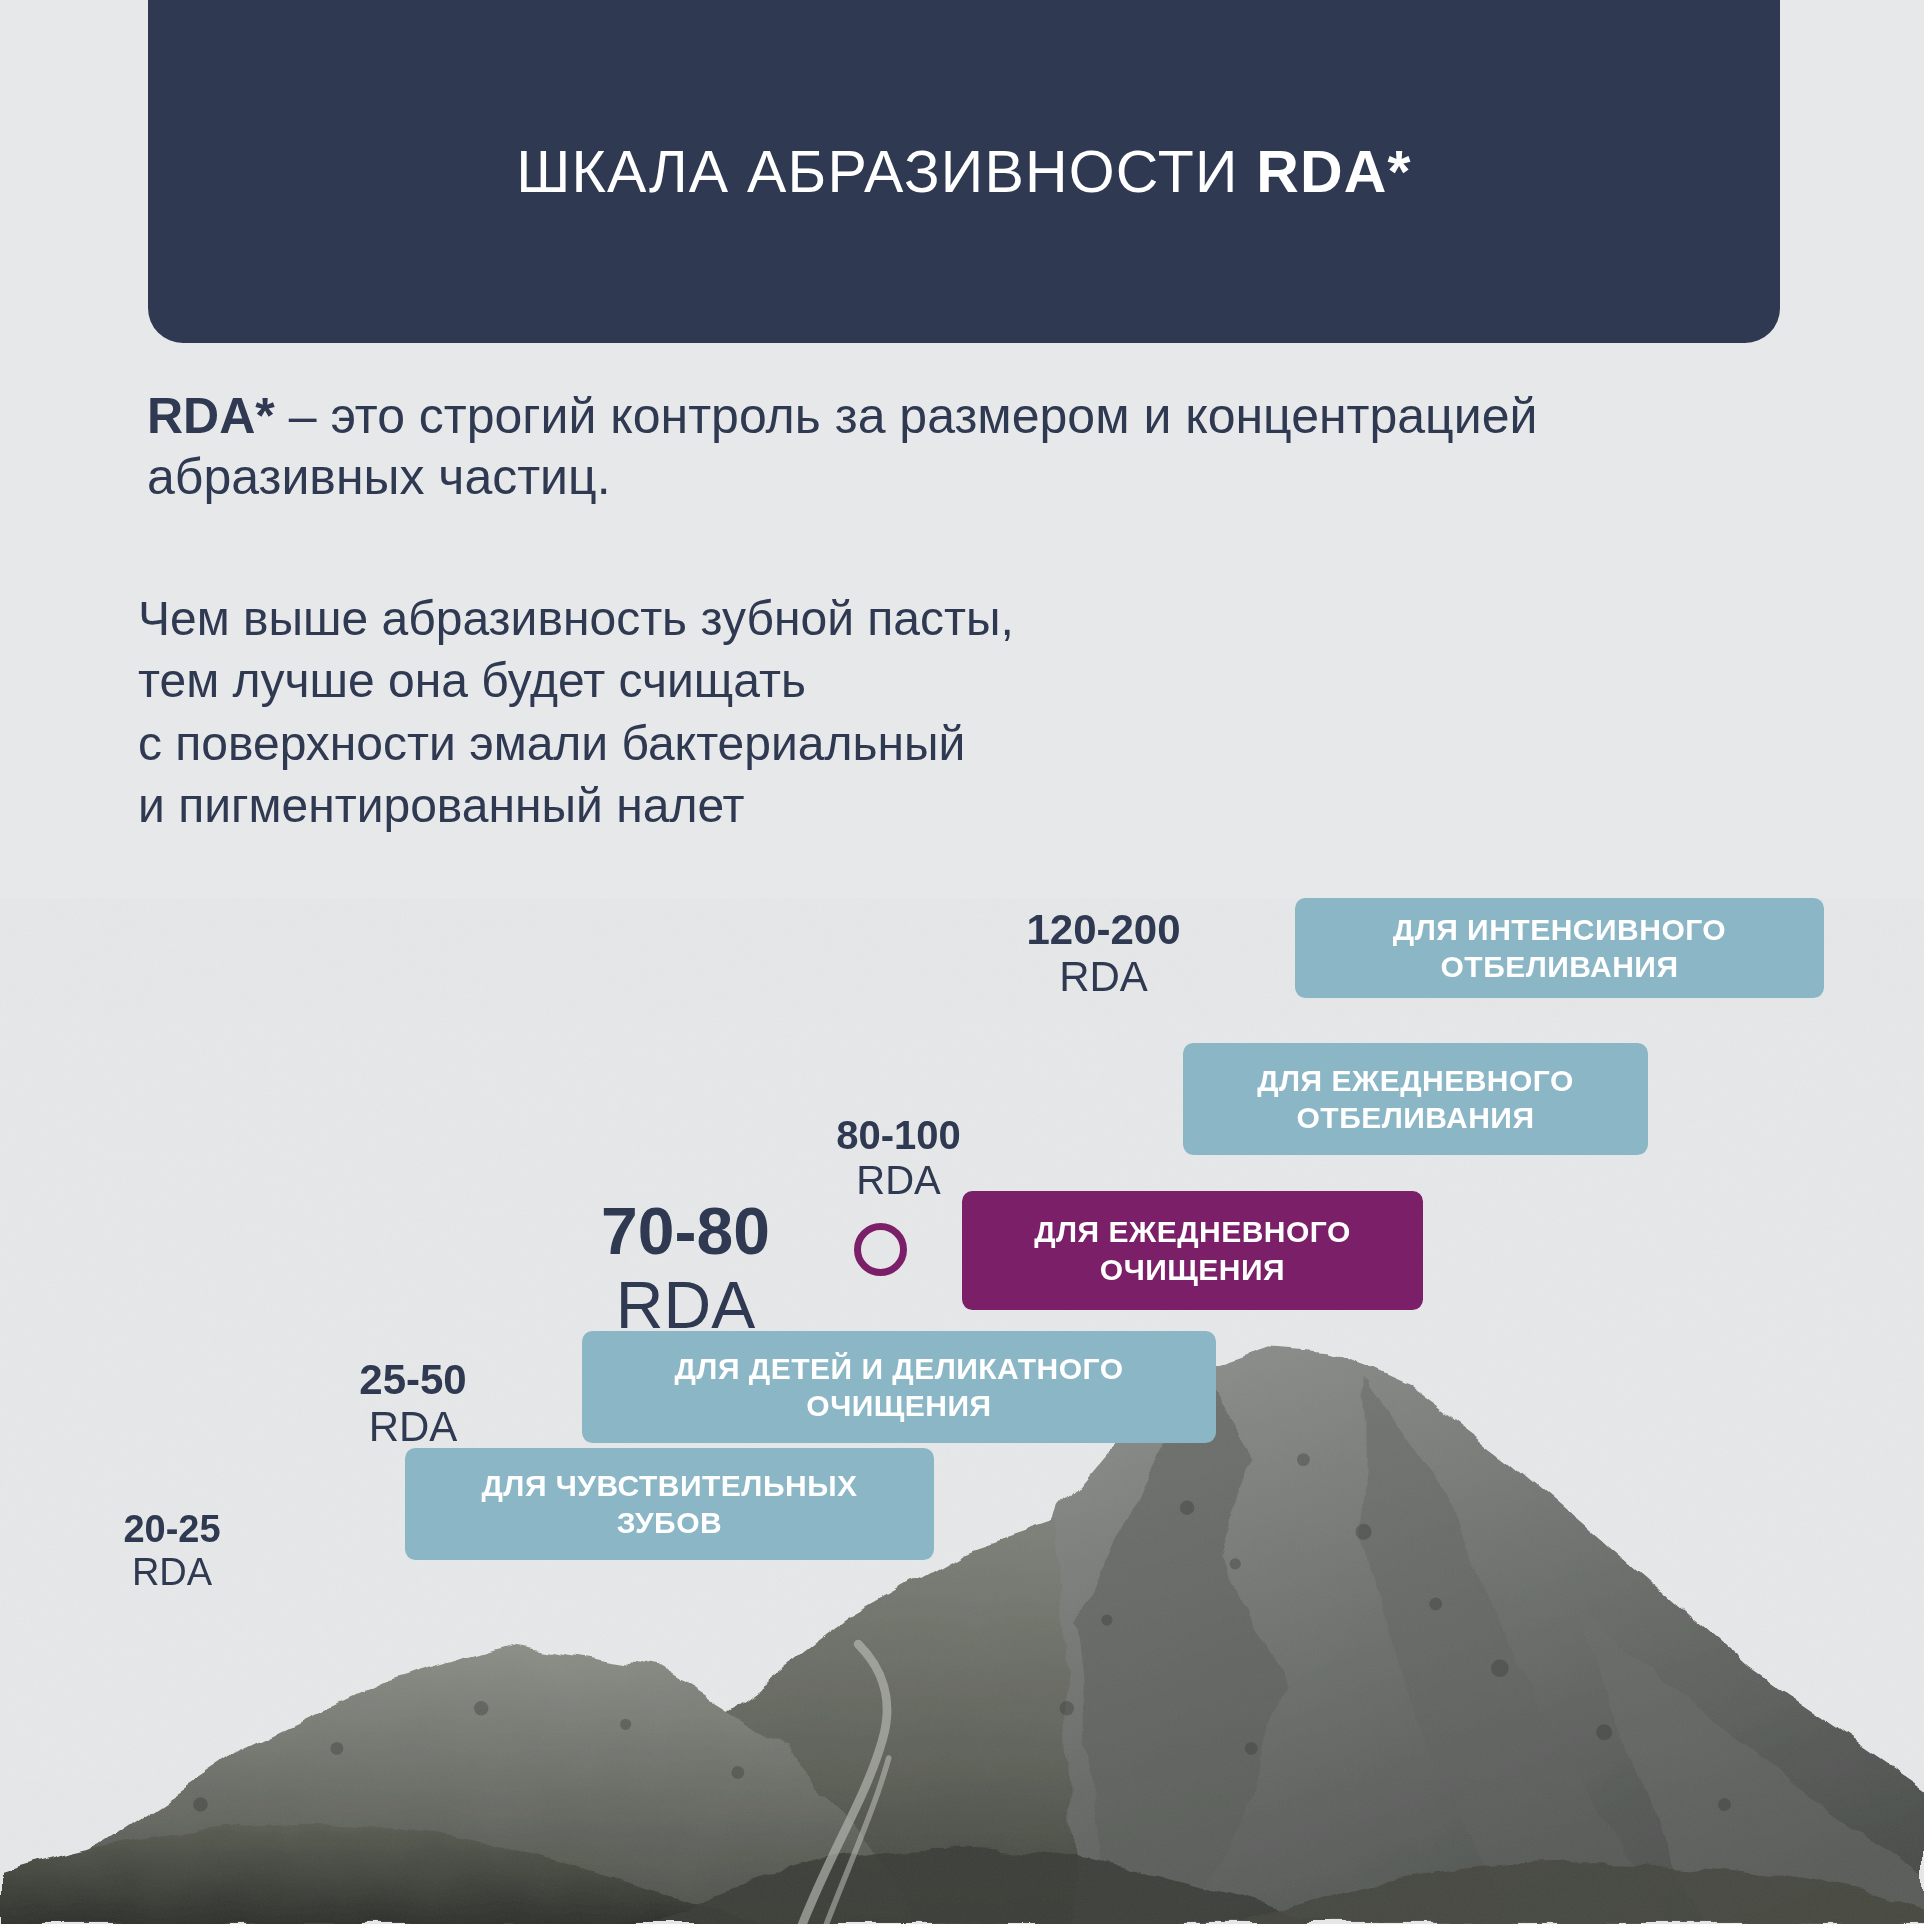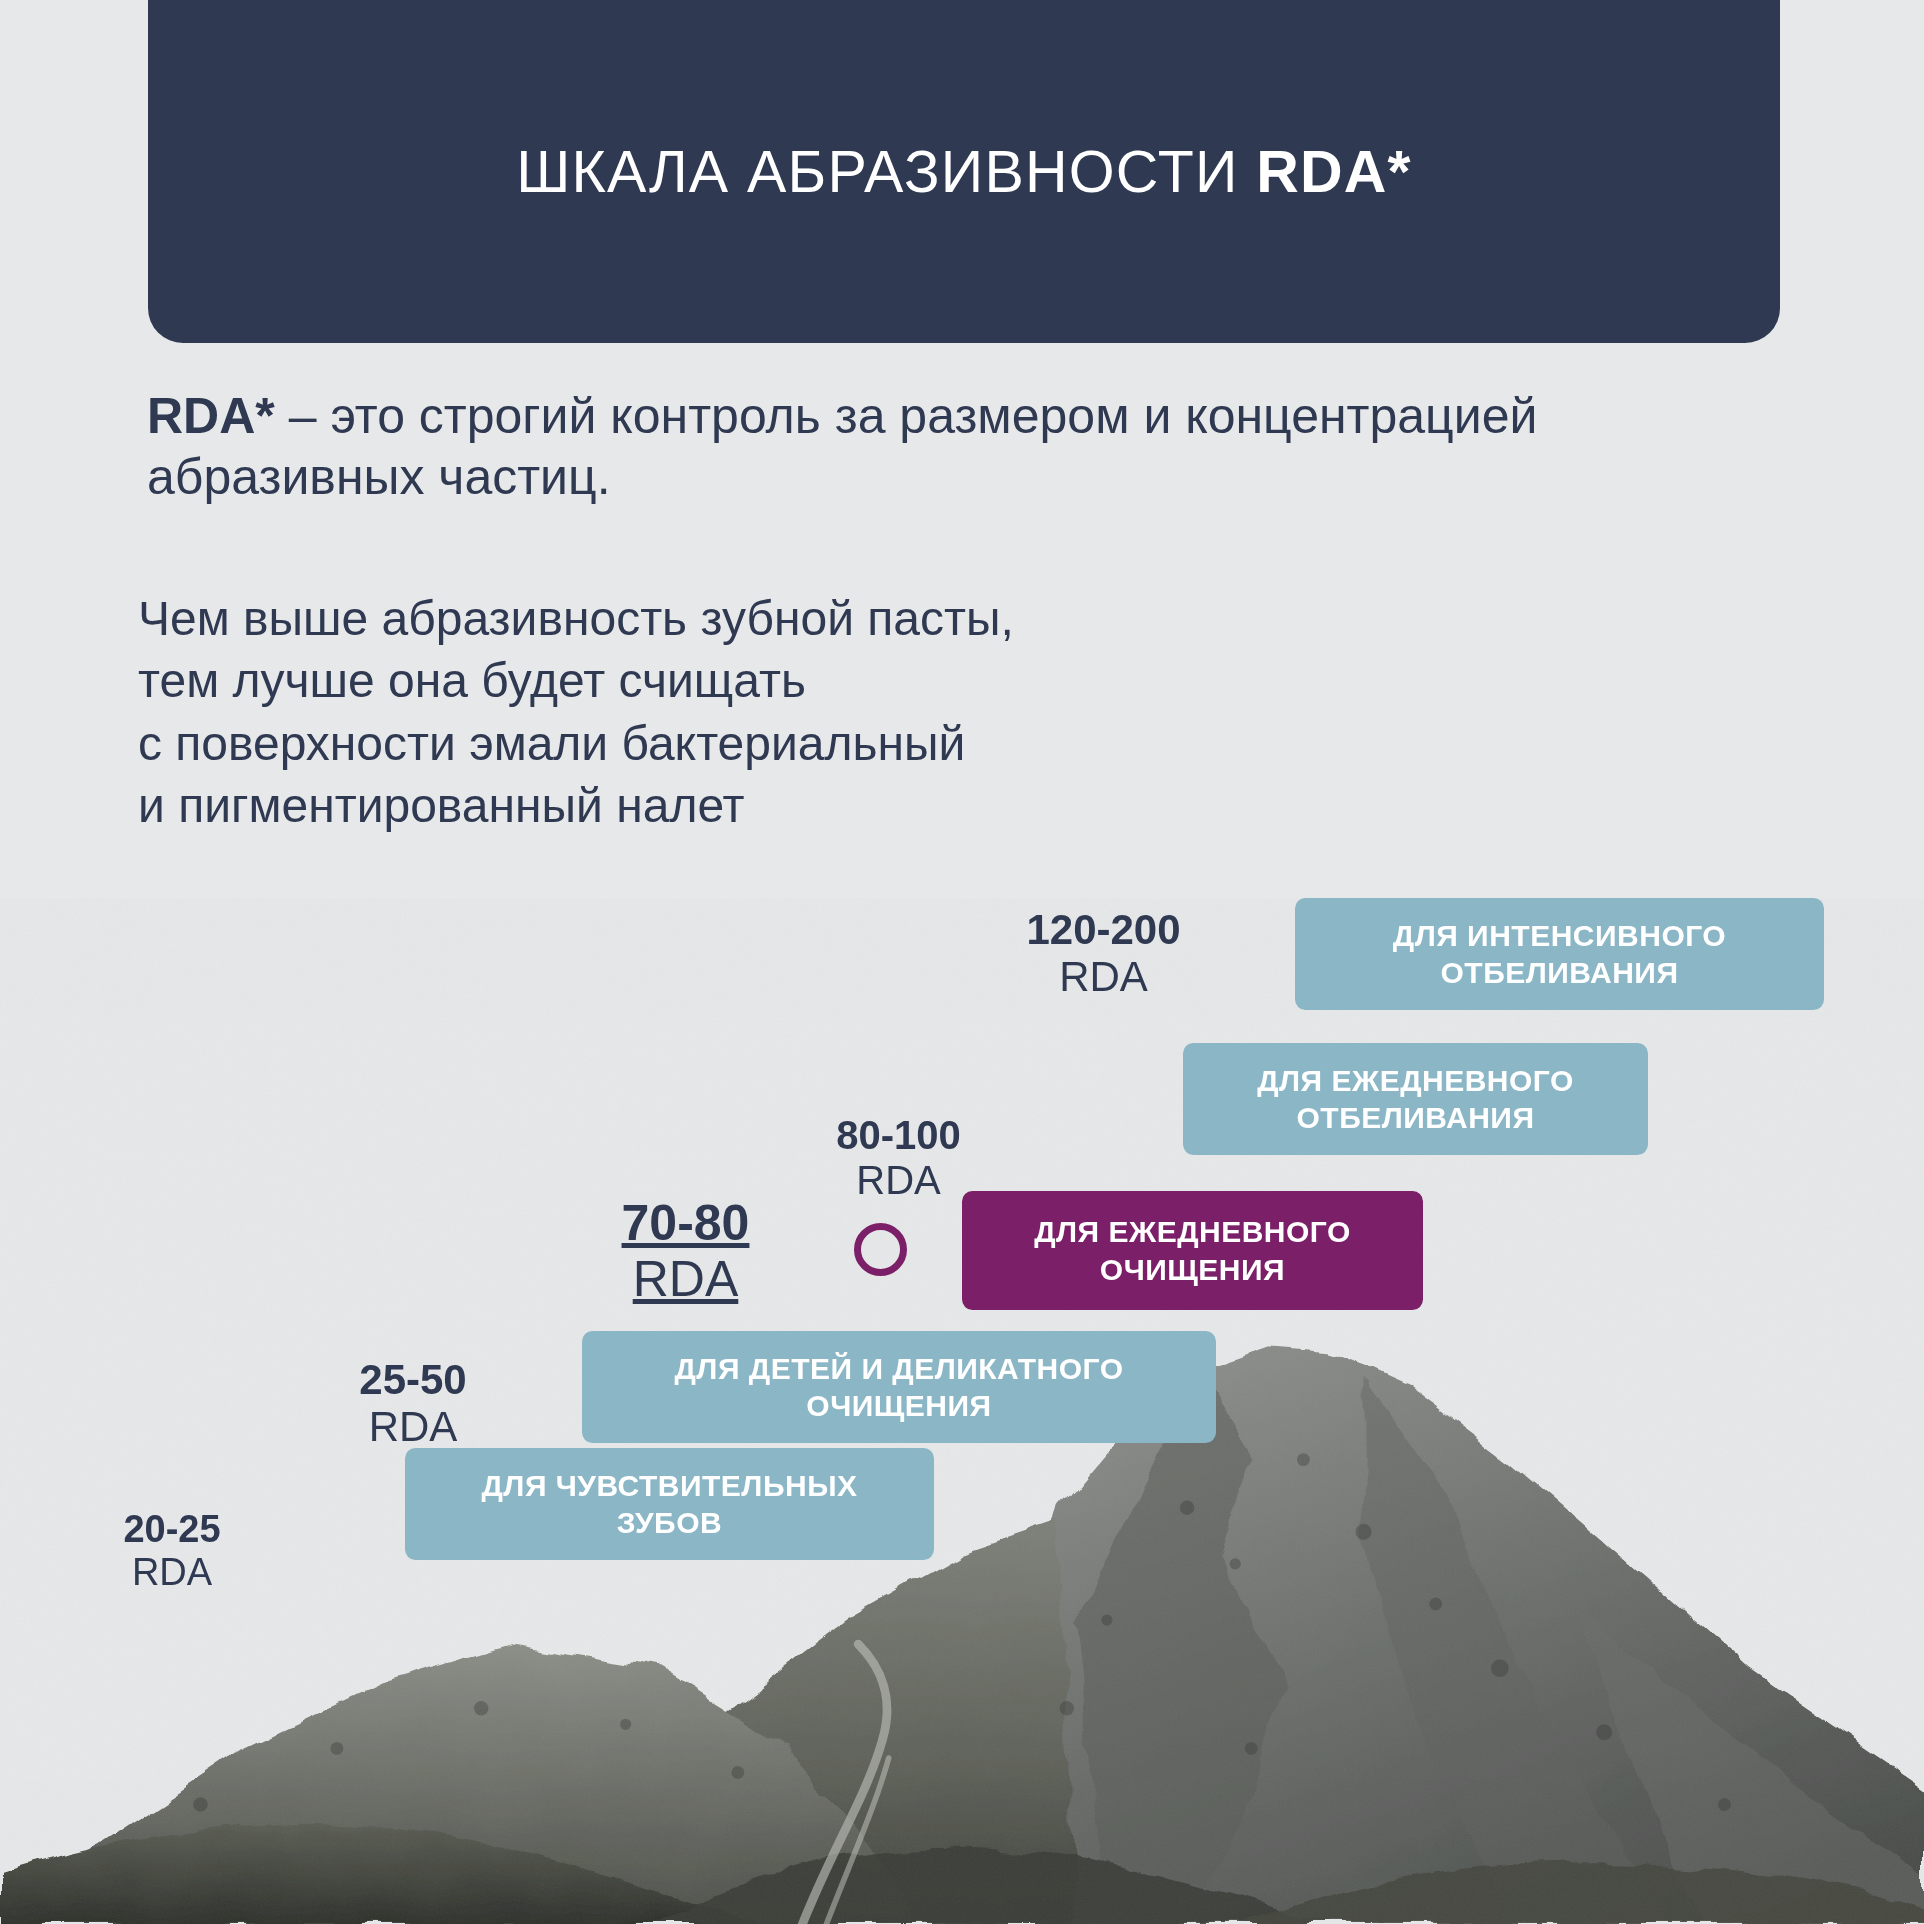--- a/index.html
+++ b/index.html
@@ -115,29 +115,29 @@
     width: 53px;
     height: 53px;
     border-radius: 50%;
     border: 7.2px solid #7b1f69;
     background: transparent;
   }
 
   
   #val-0 { left: 80px;  top: 1508px; font-size: 38px; width: 184px; }
   #val-1 { left: 317px;  top: 1356px; font-size: 42px; width: 192px; }
-  #val-2 { left: 577px;  top: 1195px; font-size: 50px; width: 217px; text-decoration: underline; }
+  #val-2 { left: 577px;  top: 1195px; font-size: 66px; width: 217px; }
   #val-3 { left: 786px;  top: 1113px; font-size: 40px; width: 225px; }
   #val-4 { left: 979px; top: 906px; font-size: 42px; width: 249px; }
 
   #chip-0 { left: 405px;  top: 1448px; width: 529px; height: 112px; }
   #chip-1 { left: 582px;  top: 1331px; width: 634px; height: 112px; }
   #chip-2 { left: 962px; top: 1191px; width: 461px; height: 119px; }
   #chip-3 { left: 1183px; top: 1043px; width: 465px; height: 112px; }
-  #chip-4 { left: 1295px; top: 898px; width: 529px; height: 112px; }
+  #chip-4 { left: 1295px; top: 898px; width: 529px; height: 100px; }
 
   #dot-0 { left: 854px; top: 1223px; }
 </style>
 </head>
 <body>
 
 <div class="photo-wrap">
   <svg width="1925" height="1027" viewBox="0 0 2400 1280" xmlns="http://www.w3.org/2000/svg">
     <defs>
       <linearGradient id="skyG" x1="0" y1="0" x2="0" y2="1">

